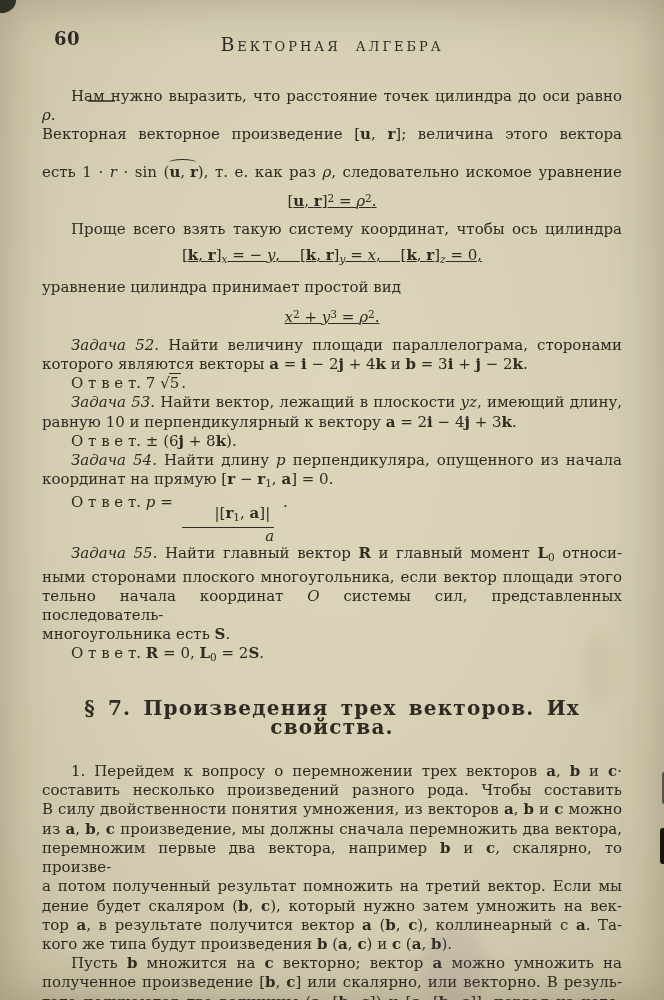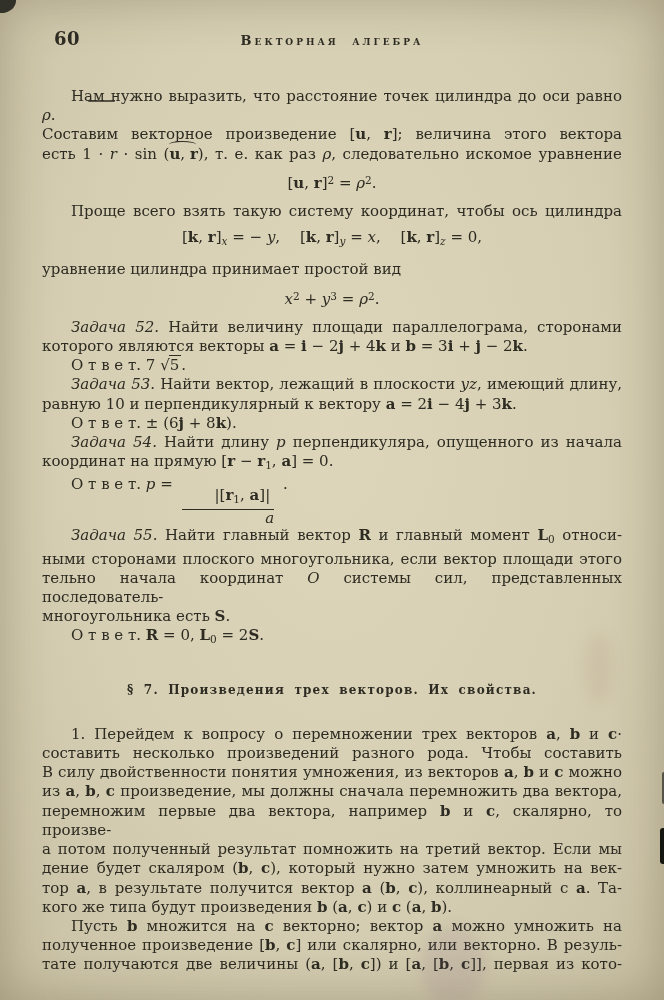--- a/index.html
+++ b/index.html
@@ -6,59 +6,59 @@
   .page{
     position:relative;width:664px;height:1000px;overflow:hidden;
     background:radial-gradient(ellipse at 50% 42%, #ddd6bb 0%, #d6cfb3 55%, #cdc5a9 85%, #c5bc9e 100%);
     box-shadow:inset 0 0 50px rgba(70,58,32,.28);
     font-family:"DejaVu Serif","Liberation Serif",serif;
     color:var(--ink,#2d2b22);
   }
   .folio{position:absolute;top:28px;left:54px;font-size:18px;font-weight:bold;letter-spacing:.5px;}
   .running-head{
     position:absolute;top:33px;left:0;right:0;text-align:center;
-    font-size:13px;font-weight:bold;font-variant:small-caps;letter-spacing:3px;word-spacing:6px;
+    font-size:19px;font-weight:normal;font-variant:small-caps;letter-spacing:3px;word-spacing:6px;
   }
   .content{position:absolute;left:42px;top:87px;width:580px;}
   .line{text-align:justify;text-align-last:justify;line-height:19.2px;font-size:15px;}
   .line.last{text-align-last:left;}
   .para.indent .line:first-child{text-indent:29px;}
   .formula{margin:7px 0 9px;}
-  .formula .line{text-align:center;text-align-last:center;}
+  .formula .line{text-align:center;text-align-last:center;text-decoration:underline;}
   .heading{margin:31px 0 25px;font-weight:bold;}
-  .heading .line{text-align:center;text-align-last:center;letter-spacing:1.2px;word-spacing:4px;font-size:12px;}
+  .heading .line{text-align:center;text-align-last:center;letter-spacing:1.2px;word-spacing:4px;font-size:20px;}
   .b{font-weight:bold;}
   .i{font-style:italic;}
   .sup{font-size:10.5px;vertical-align:4px;}
   .sub{font-size:10.5px;vertical-align:-3px;}
   .rad{border-top:1.3px solid currentColor;padding:0 2px 0 1px;}
   .radsign{margin-right:-1px;}
   .frac{display:inline-flex;flex-direction:column;align-items:flex-end;vertical-align:-11px;margin:0 4px;line-height:16.5px;}
   .frac .num{border-bottom:1.2px solid currentColor;padding:0 4px 1px;}
-  .arcwrap{position:relative;display:inline-block;}
+  .arcwrap{position:relative;display:inline-block;margin-top:18px;}
   .arcwrap::before{content:"";position:absolute;left:0;right:2px;top:-4px;height:6px;
     border-top:1.6px solid currentColor;border-radius:50% 50% 0 0;}
   
   .corner-blot{position:absolute;top:0;left:0;width:16px;height:13px;background:#20201a;border-radius:0 0 95% 0;opacity:.88;}
   .edge-dash-1{position:absolute;right:0;top:772px;width:2px;height:32px;background:#2a2a24;opacity:.7;border-radius:2px 0 0 2px;}
   .edge-dash-2{position:absolute;right:0;top:828px;width:4px;height:36px;background:#15150f;border-radius:3px 0 0 3px;}
   .word-overline{position:absolute;left:88px;top:100px;width:27px;height:2px;background:#2d2b22;opacity:.75;border-radius:1px;}
   .stain-heading{position:absolute;left:585px;top:632px;width:28px;height:72px;background:#9a6a5a;opacity:.10;filter:blur(7px);border-radius:50%;}
   .stain-bottom{position:absolute;left:420px;top:925px;width:66px;height:80px;background:#7a5a7c;opacity:.12;filter:blur(7px);border-radius:50%;}
 </style>
 </head>
 <body>
 
 <div class="page">
   <div class="folio">60</div>
   <div class="running-head">Векторная алгебра</div>
   <div class="content">
       <div class="para indent">
         <div class="line"><span>Нам нужно выразить, что расстояние точек цилиндра до оси равно </span><span class="i">ρ</span><span>.</span></div>
-        <div class="line"><span>Составим векторное произведение [</span><span class="b">u</span><span>, </span><span class="b">r</span><span>]; величина этого вектора</span></div>
+        <div class="line"><span>Векторная векторное произведение [</span><span class="b">u</span><span>, </span><span class="b">r</span><span>]; величина этого вектора</span></div>
         <div class="line"><span>есть 1 · </span><span class="i">r</span><span> · sin (</span><span class="arcwrap"><span class="b">u</span><span>, </span><span class="b">r</span></span><span>), т. е. как раз </span><span class="i">ρ</span><span>, следовательно искомое уравнение</span></div>
       </div>
       <div class="formula">
         <div class="line"><span>[</span><span class="b">u</span><span>, </span><span class="b">r</span><span>]</span><span class="sup">2</span><span> = </span><span class="i">ρ</span><span class="sup">2</span><span>.</span></div>
       </div>
       <div class="para indent">
         <div class="line"><span>Проще всего взять такую систему координат, чтобы ось цилиндра</span></div>
       </div>
       <div class="formula">
         <div class="line"><span>[</span><span class="b">k</span><span>, </span><span class="b">r</span><span>]</span><span class="sub i">x</span><span> = − </span><span class="i">y</span><span>,  [</span><span class="b">k</span><span>, </span><span class="b">r</span><span>]</span><span class="sub i">y</span><span> = </span><span class="i">x</span><span>,  [</span><span class="b">k</span><span>, </span><span class="b">r</span><span>]</span><span class="sub i">z</span><span> = 0,</span></div>

